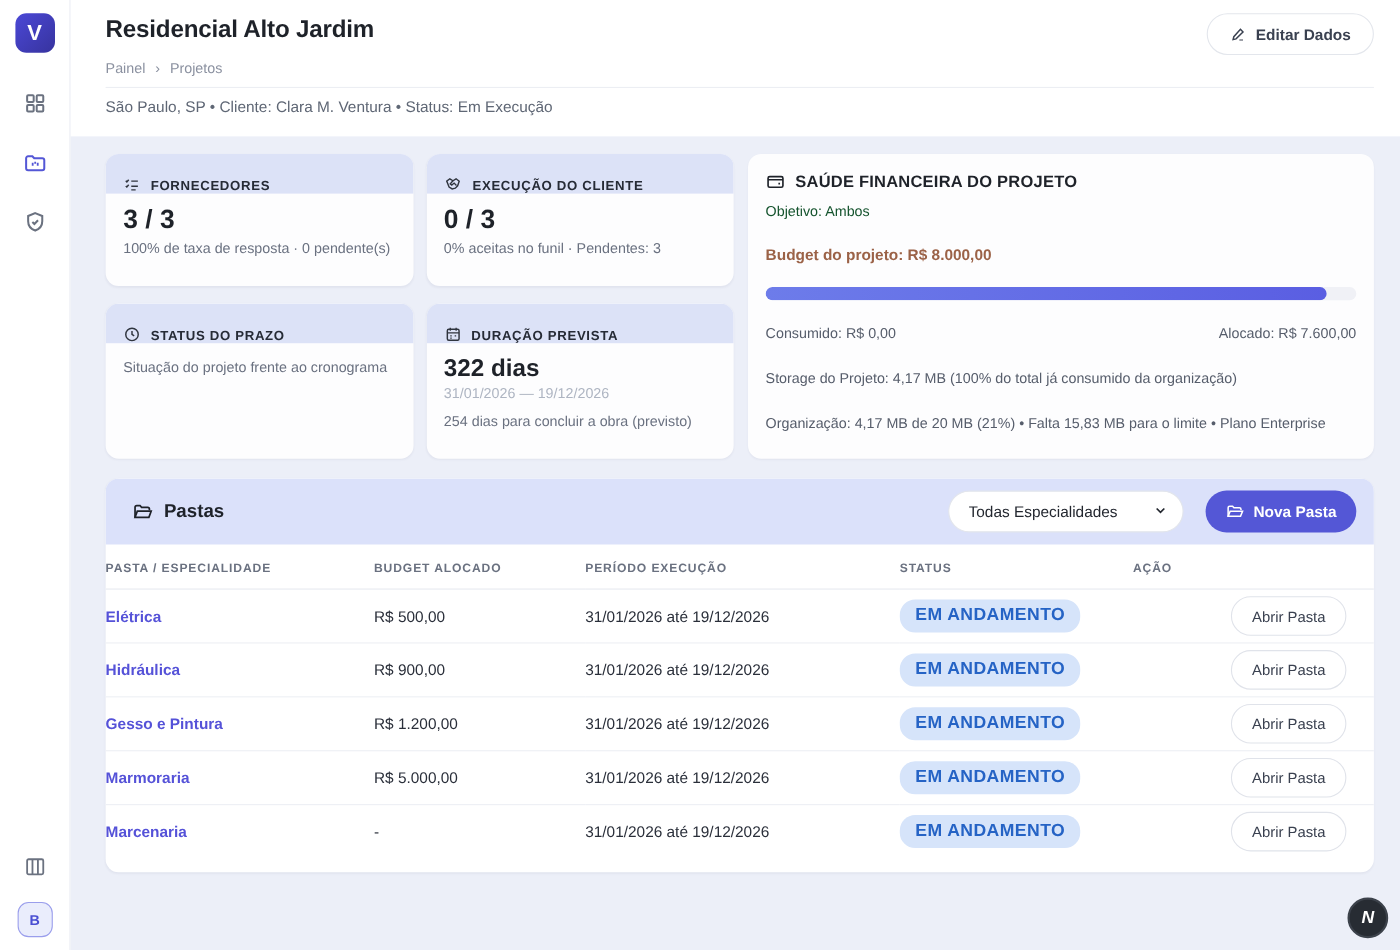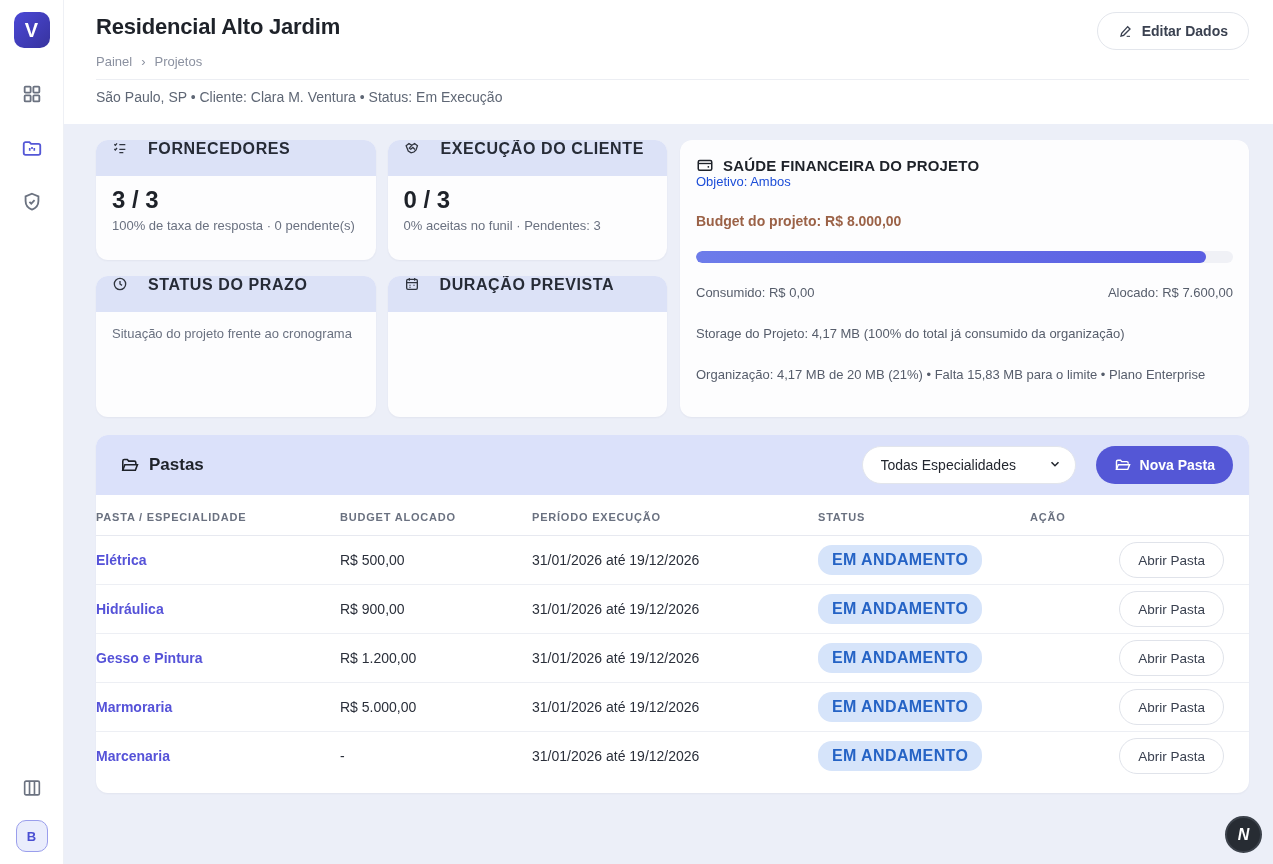--- a/index.html
+++ b/index.html
@@ -56,34 +56,34 @@
   .kpi-row { display:flex; gap:12px; }
   .card {
     background:#fdfdfe; border-radius:12px; overflow:hidden;
     box-shadow:0 1px 2px rgba(30,40,70,0.05);
   }
   .kpi-card { width:280px; }
   .kpi-card.tall { height:141px; }
   .kpi-card.short { height:120px; }
   .card-head {
     background:#dce2f7; height:36px; padding:0 16px;
-    display:flex; align-items:flex-start; gap:20px;
-    font-size:16px; font-weight:bold; letter-spacing:0.6px; color:#262b36;
+    display:flex; align-items:flex-end; gap:9px;
+    font-size:12px; font-weight:bold; letter-spacing:0.6px; color:#262b36;
   }
   .card-head svg { color:#30353f; }
   .card-body { padding:10px 16px; }
   .kpi-value { font-size:24px; font-weight:800; color:#1e2229; }
   .kpi-value.med { font-size:22px; }
   .kpi-caption { margin-top:4px; font-size:13px; color:#6a7180; }
   .kpi-dates { margin-top:2px; font-size:13px; color:#aeb5c2; }
   .kpi-sub { margin-top:10px; font-size:13px; color:#6a7180; }
   
   .fin-card { width:569px; height:277px; background:#fdfdfe; border-radius:12px; padding:16px 16px; box-shadow:0 1px 2px rgba(30,40,70,0.05); }
   .fin-title { display:flex; align-items:center; gap:9px; font-size:15px; font-weight:800; color:#1e2229; letter-spacing:0.2px; }
-  .fin-objective { font-size:13px; color:#1d4ed8; }
+  .fin-objective { margin-top:10px; font-size:13px; color:#14532d; }
   .fin-budget { margin-top:24px; font-size:14px; font-weight:bold; color:#9b6247; }
   .progress-track { margin-top:22px; height:12px; border-radius:6px; background:#f0f1f6; overflow:hidden; }
   .progress-fill { height:100%; border-radius:6px; background:linear-gradient(90deg,#6d7cea,#5a5ee2); }
   .fin-row { margin-top:22px; display:flex; justify-content:space-between; font-size:13px; color:#565d6b; }
   .fin-line { margin-top:26px; font-size:13px; color:#565d6b; }
   
   .pastas { margin-top:18px; width:1153px; background:#ffffff; border-radius:12px; overflow:hidden; box-shadow:0 1px 2px rgba(30,40,70,0.05); }
   .pastas-head {
     background:#dbe1fa; height:60px; padding:0 16px 0 24px;
     display:flex; align-items:center;
@@ -251,20 +251,25 @@
         <section class="card kpi-card tall">
           <div class="card-head">
             <span>
               <svg width="16" height="16" viewBox="0 0 24 24" fill="none" stroke="currentColor" stroke-width="2">
                 <rect x="4" y="5" width="16" height="15" rx="2"></rect>
                 <path d="M8 3v4M16 3v4M4 10h16" stroke-width="1.8"></path>
                 <path d="M8 14h2M14 14h2M8 17h2" stroke-width="1.6"></path>
               </svg>
             </span>
             <span>DURAÇÃO PREVISTA</span>
+          </div>
+          <div class="card-body">
+            <div class="kpi-value med">322 dias</div>
+            <div class="kpi-dates">31/01/2026 — 19/12/2026</div>
+            <div class="kpi-sub">254 dias para concluir a obra (previsto)</div>
           </div>
         </section>
       </div>
     </div>
 
     <section class="fin-card">
       <div class="fin-title">
         <span>
           <svg width="18" height="18" viewBox="0 0 24 24" fill="none" stroke="currentColor" stroke-width="2">
             <rect x="3" y="6" width="18" height="13" rx="2"></rect>

